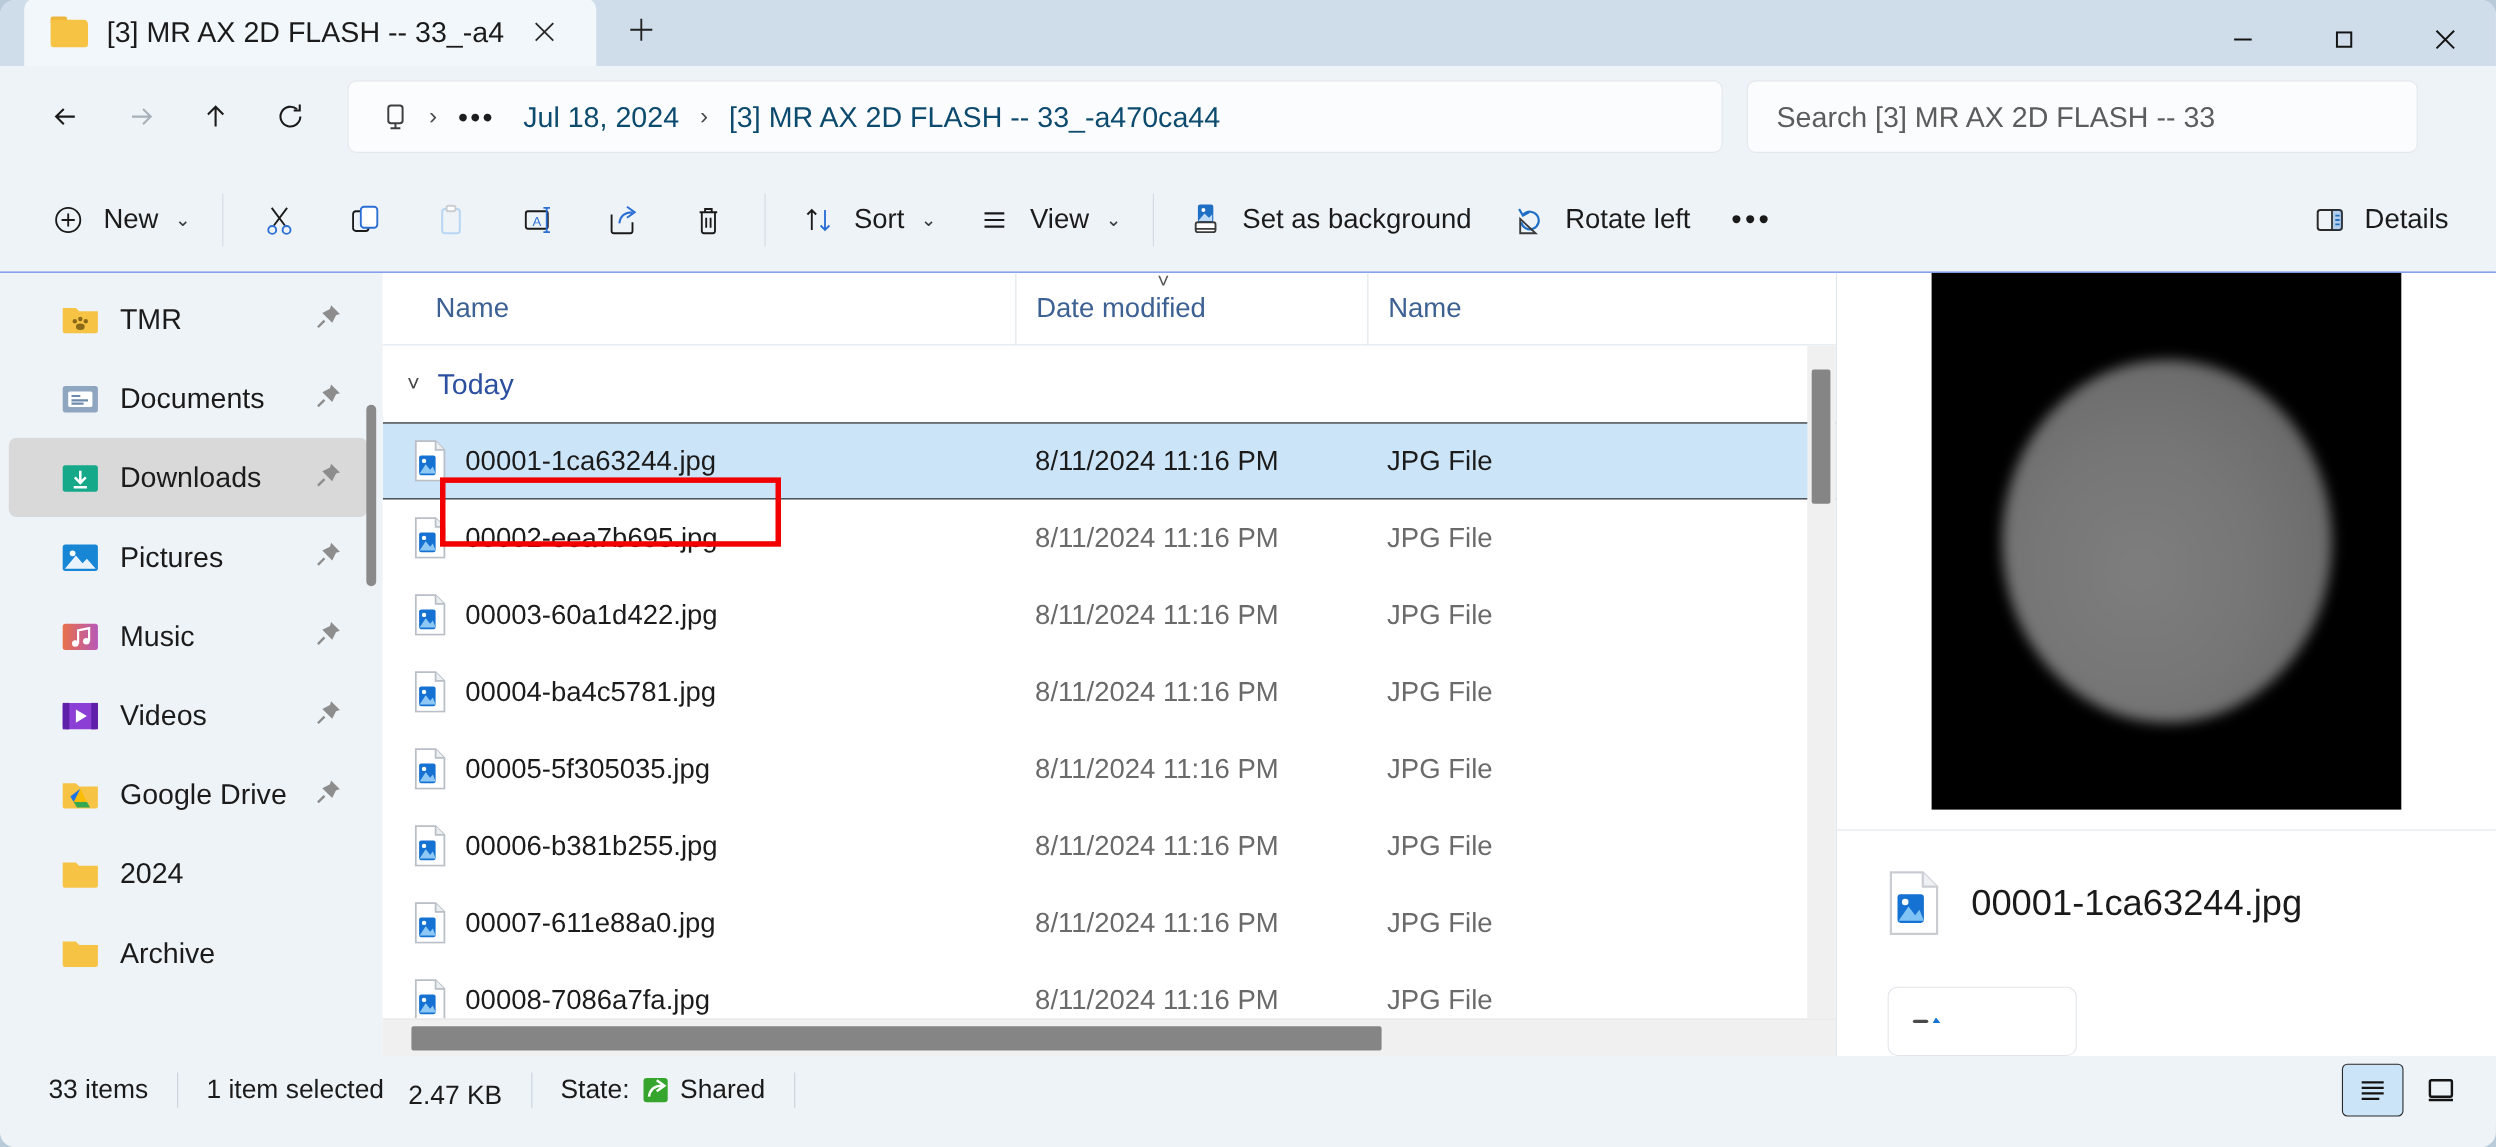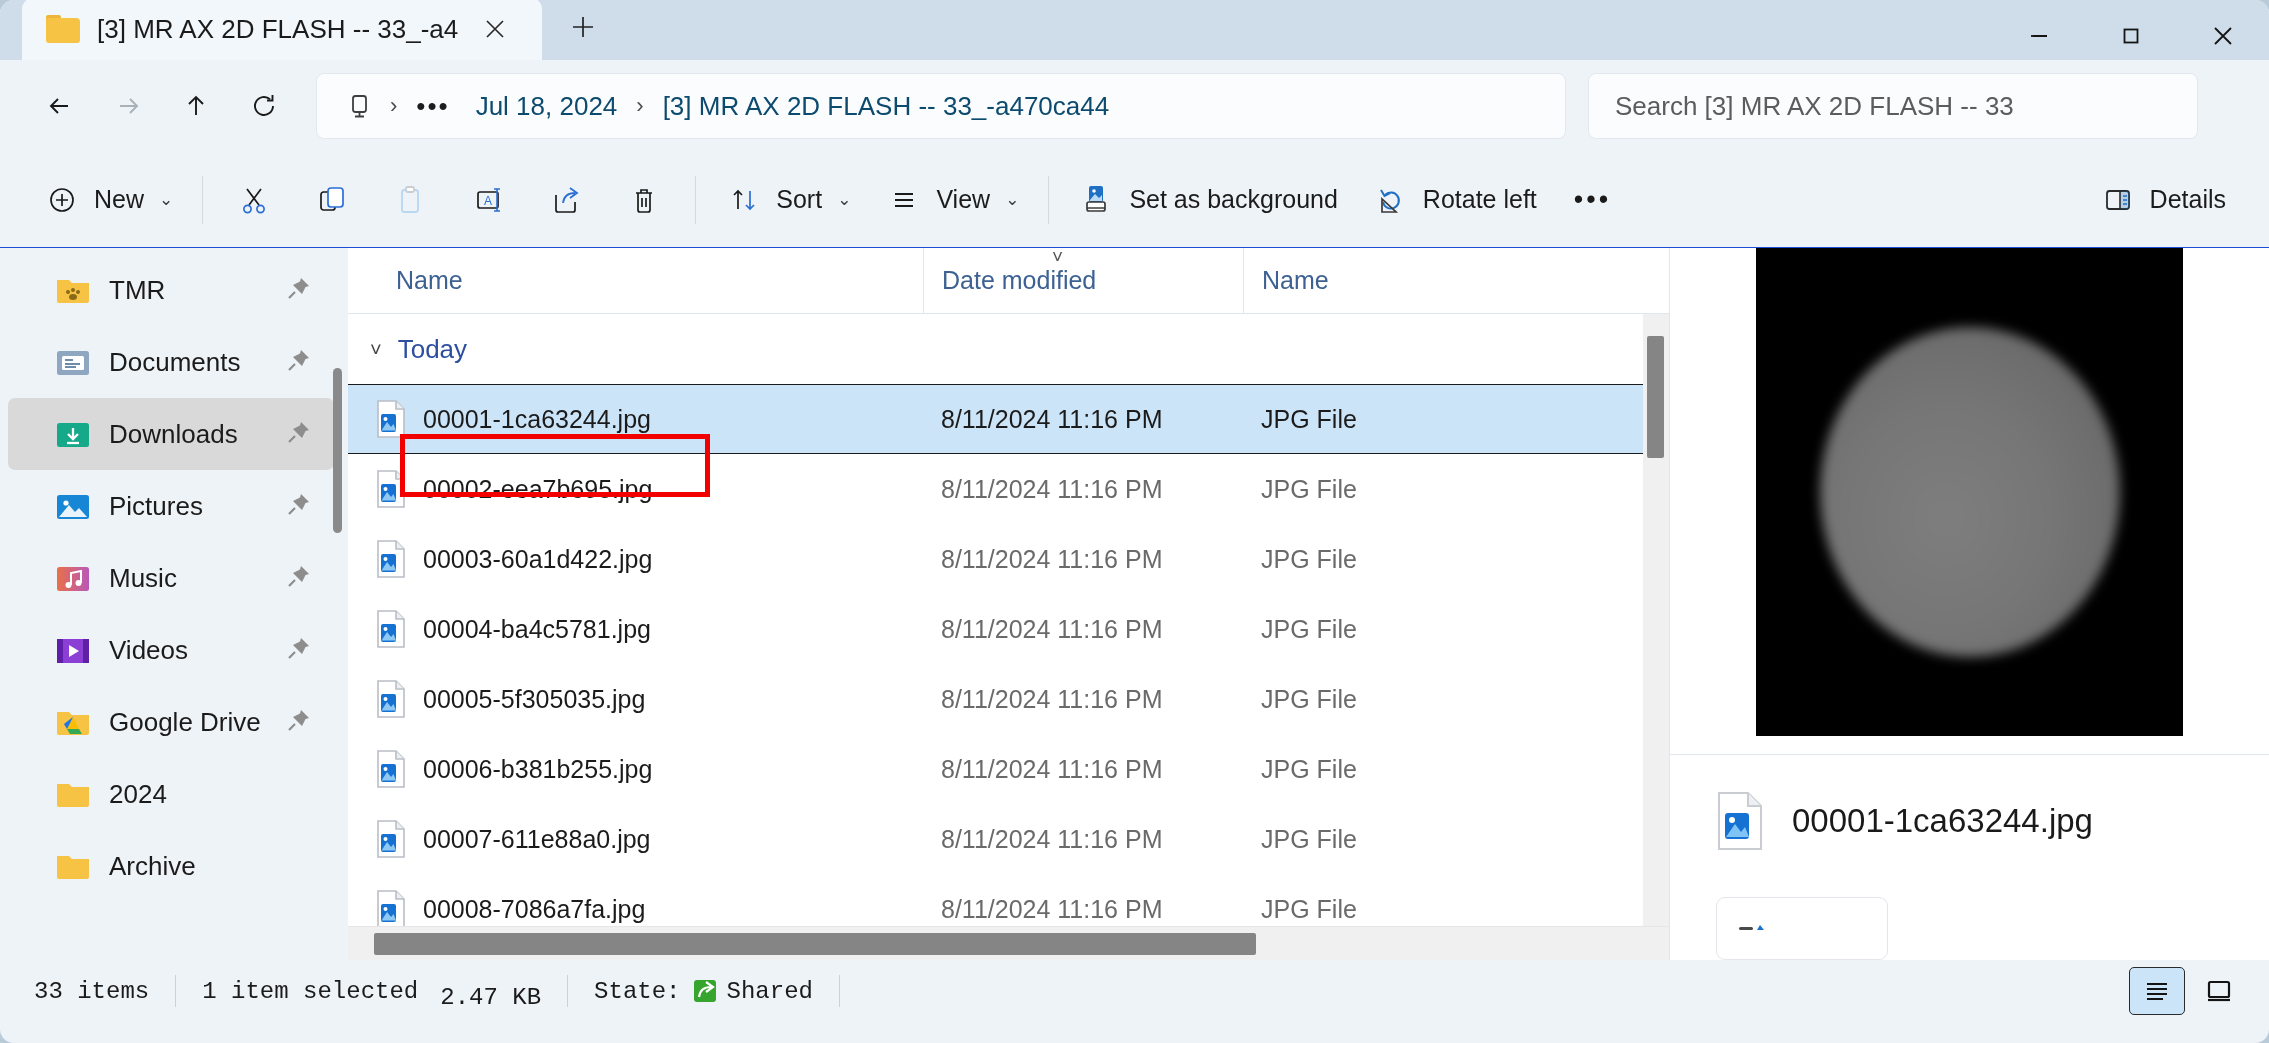--- a/index.html
+++ b/index.html
@@ -219,21 +219,21 @@
   .details-card {
     margin: 46px 0 0 46px; width: 172px; height: 70px;
     border: 1px solid #e3e6ea; border-radius: 9px; background: #fff;
     display: flex; align-items: center; gap: 10px; padding: 0 20px;
     overflow: hidden;
   }
 
   
   .statusbar {
     height: 62px; background: #eef3f8; display: flex; align-items: center;
-    padding: 0 22px 0 34px; gap: 0; position: relative; font-family: Liberation Mono, monospace;
+    padding: 0 22px 0 44px; gap: 0; position: relative;
   }
   .st-text { font-size: 24px; color: #1b1b1b; white-space: nowrap; }
   .st-sep { width: 1px; height: 32px; background: #c9d2db; margin: 0 26px; }
   .st-spacer { flex: 1; }
   .viewtoggle { display: flex; align-items: center; gap: 6px; }
   .vt {
     width: 56px; height: 48px; border-radius: 5px;
     display: flex; align-items: center; justify-content: center;
   }
   .vt.active { background: #cce4f7; border: 1px solid #2a2a2a; }

